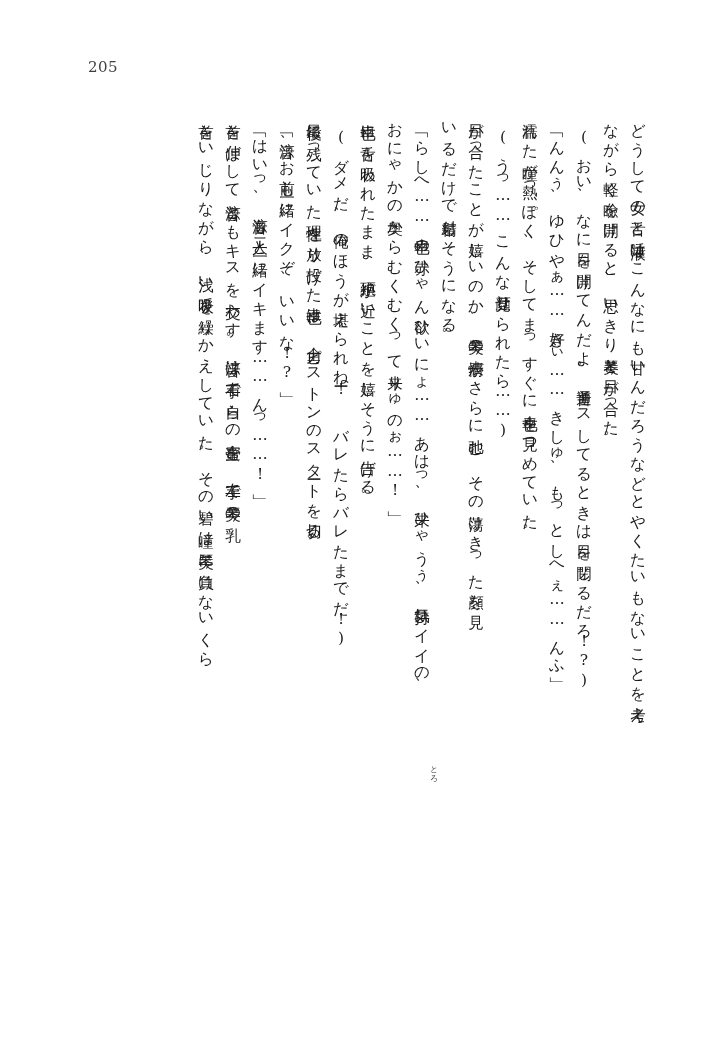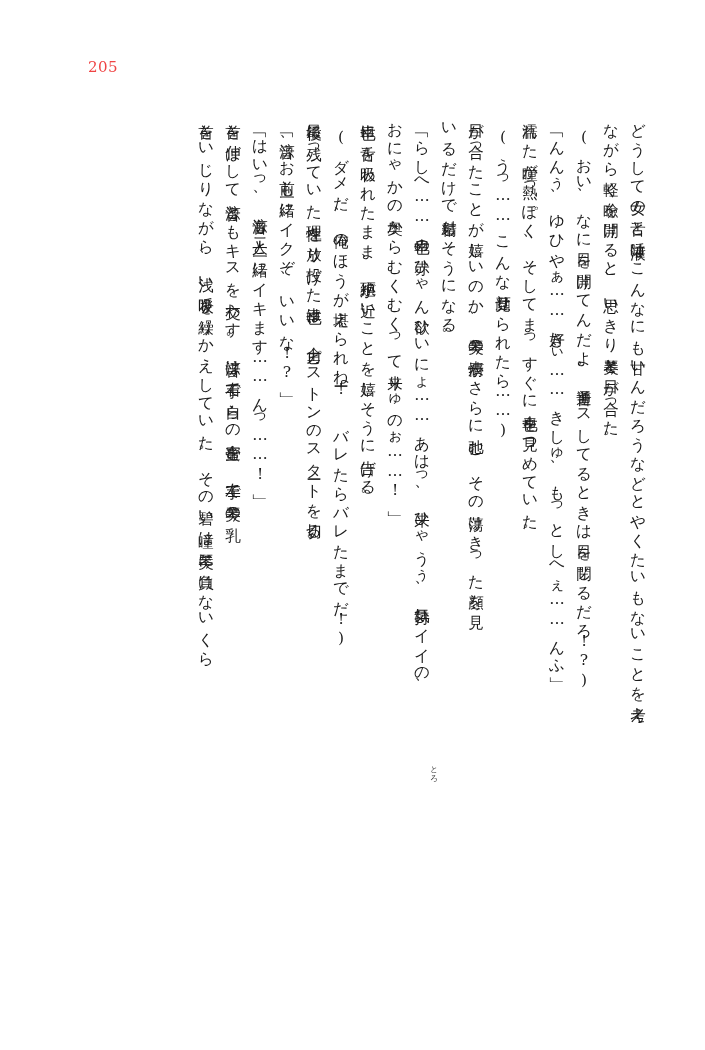--- a/index.html
+++ b/index.html
@@ -22,21 +22,21 @@
     background: #ffffff;
   }
 
   
   #page-number {
     position: absolute;
     left: 88px;
     top: 58px;
     font-size: 15px;
     letter-spacing: 0.5px;
-    color: #ef4444;
+    color: #404040;
     font-family: "DejaVu Serif", "Liberation Serif", serif;
   }
 
   
   #text-body {
     position: absolute;
     top: 112px;
     left: 60px;
     width: 585px;
     height: 870px;

